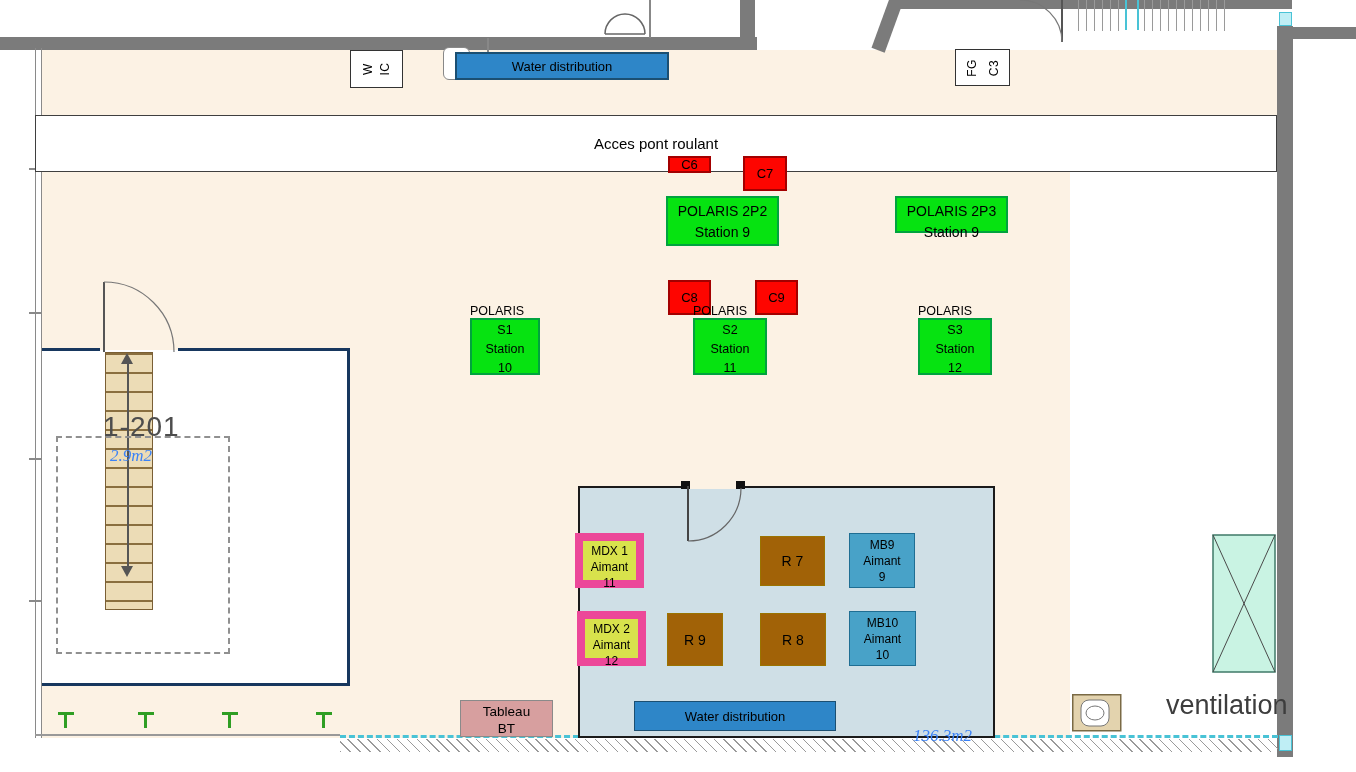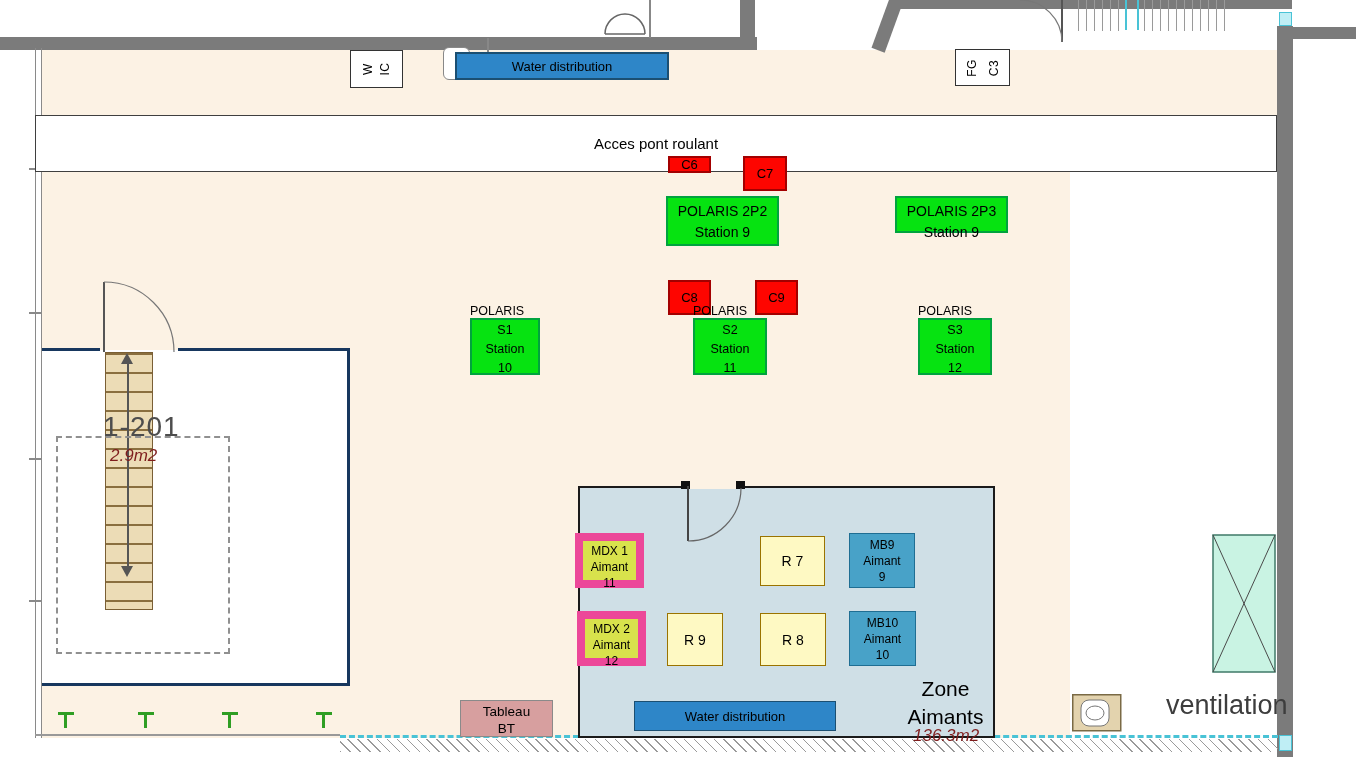--- a/index.html
+++ b/index.html
@@ -15,28 +15,28 @@
              text-align:center; font-size:14px; line-height:21px; padding-top:3px; }
   .sbox    { position:absolute; background:#06e311; border:2px solid #00a33e;
              text-align:center; font-size:12.5px; line-height:19px; padding-top:1px; overflow:visible; }
   .ptitle  { position:absolute; font-size:12.5px; }
   .conn { position:absolute; background:#fe0500; border:2px solid #a30000;
           display:flex; align-items:center; justify-content:center; font-size:13px; }
   .zone { position:absolute; background:#cfdfe6; border:2px solid #1a1a1a; }
   .mag  { position:absolute; text-align:center; }
   .mdx  { background:#d8e24c; border:8px solid #ec4899; font-size:12px; line-height:16px; padding-top:2px; }
   .mb   { background:#48a2c8; border:1px solid #1f6e93; font-size:12px; line-height:16px; padding-top:3px; }
-  .rbox { background:#fef9c3; border:1px solid #9a7300; font-size:14px;
+  .rbox { background:#a16207; border:1px solid #9a7300; font-size:14px;
           display:flex; align-items:center; justify-content:center; }
   .water{ position:absolute; background:#2e86c8; border:2px solid #1b4f72;
           display:flex; align-items:center; justify-content:center; font-size:13px; }
   .sign { position:absolute; background:#fff; border:1px solid #333;
           display:flex; align-items:center; justify-content:center; gap:5px; }
   .vtext{ transform:rotate(-90deg); font-size:12px; letter-spacing:.5px; white-space:nowrap; }
-  .gray-italic { font-style:italic; color:#7f1d1d; }
+  .gray-italic { font-style:italic; color:#3b82f6;font-family:Liberation Serif, serif; }
   .navy { position:absolute; background:#17375e; }
   .stairs { position:absolute; left:105px; top:352px; width:48px; height:258px;
             border:1px solid #7a5f35;
             background:repeating-linear-gradient(180deg,#8a6f3f 0 2px,#ecdcb6 2px 19px); }
   .dashrect { position:absolute; border:2px dashed #909090; }
   .hatch { position:absolute; background:repeating-linear-gradient(45deg,#9a9a9a 0 1px,transparent 1px 7px); }
   .cyandash { position:absolute; height:0; border-top:3px dashed #49c3d6; }
   .gtick { position:absolute; width:16px; height:3px; background:#2f9e23; }
   .gtick::after { content:""; position:absolute; left:6px; top:3px; width:3px; height:13px; background:#2f9e23; }
   .wtick { position:absolute; width:13px; height:2px; background:#8a8a8a; }
@@ -204,24 +204,20 @@
   <div class="mag mb" style="left:849px;top:611px;width:67px;height:55px">
     <div>MB10</div>
     <div>Aimant</div>
     <div>10</div>
   </div>
 
   <div class="water" style="left:634px;top:701px;width:202px;height:30px;border-width:1px">
     <span>Water distribution</span>
   </div>
 
-  <div class="abs" style="left:893px;top:675px;width:105px;text-align:center;font-size:21px;line-height:28px">
-    <div>Zone</div>
-    <div>Aimants</div>
-  </div>
   <div class="abs gray-italic" style="left:913px;top:726px;font-size:17px;z-index:3">136.3m2</div>
 
   <div class="abs" style="left:460px;top:700px;width:93px;height:37px;background:#d79f9f;border:1px solid #8a8a8a;text-align:center;font-size:13.5px;line-height:17px;padding-top:2px">
     <div>Tableau</div>
     <div>BT</div>
   </div>
 
   <svg class="abs" style="left:1072px;top:694px" width="50" height="38">
     <rect x="0.75" y="0.75" width="48" height="36" fill="#e3d3ae" stroke="#7a6a45" stroke-width="1.5"></rect>
     <rect x="9" y="6" width="28" height="26" rx="8" fill="#ffffff" stroke="#777" stroke-width="1"></rect>

